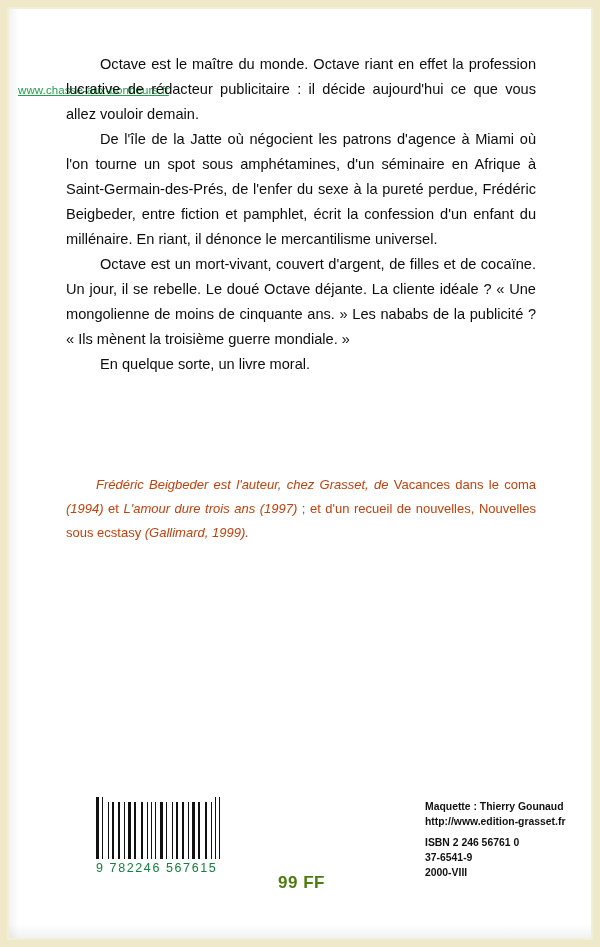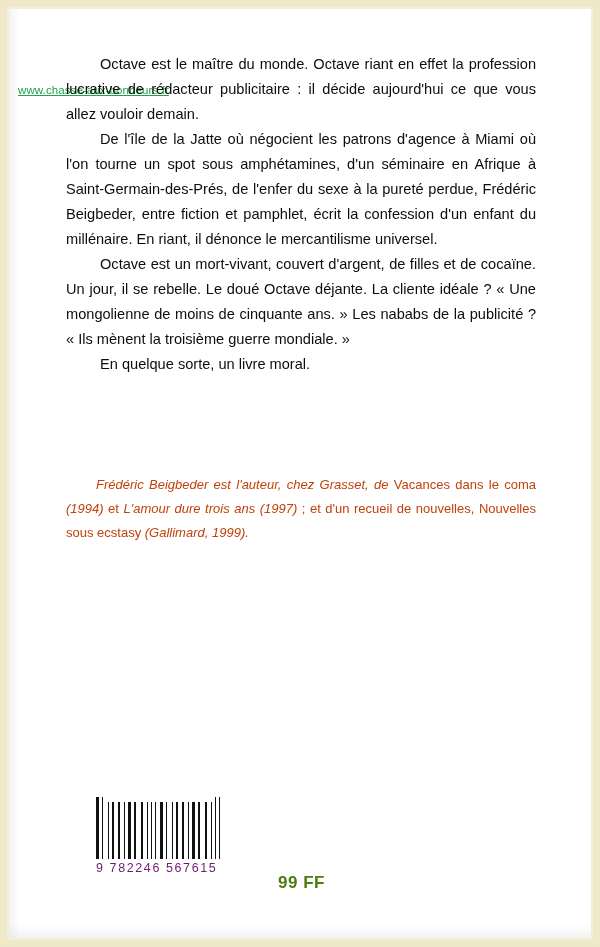--- a/index.html
+++ b/index.html
@@ -99,21 +99,21 @@
   .barcode i {
     display: block;
     background: #111;
     height: 100%;
     margin-right: 1px;
   }
   .barcode-digits {
     margin-top: 2px;
     font-size: 12.5px;
     letter-spacing: 1.6px;
-    color: #701a75;
+    color: #15803d;
     font-family: "Liberation Sans", sans-serif;
     white-space: nowrap;
   }
 
   .price {
     position: absolute;
     left: 278px;
     top: 873px;
     font-size: 17px;
     font-weight: bold;
@@ -218,13 +218,21 @@
         <i style="width: 1px; height: 100%;"></i>
         <i style="width: 1px; background: transparent; height: 100%;"></i>
         <i style="width: 1px; height: 100%;"></i>
         <i style="width: 2px; background: transparent; height: 100%;"></i>
       </div>
     <div class="barcode-digits">9 782246 567615</div>
   </div>
 
   <div class="price">99 FF</div>
 
+  <div class="imprint">
+    <div>Maquette : Thierry Gounaud</div>
+    <div>http://www.edition-grasset.fr</div>
+    <div class="sp"></div>
+    <div>ISBN 2 246 56761 0</div>
+    <div>37-6541-9</div>
+    <div>2000-VIII</div>
+  </div>
 </div>
 
 </body></html>

